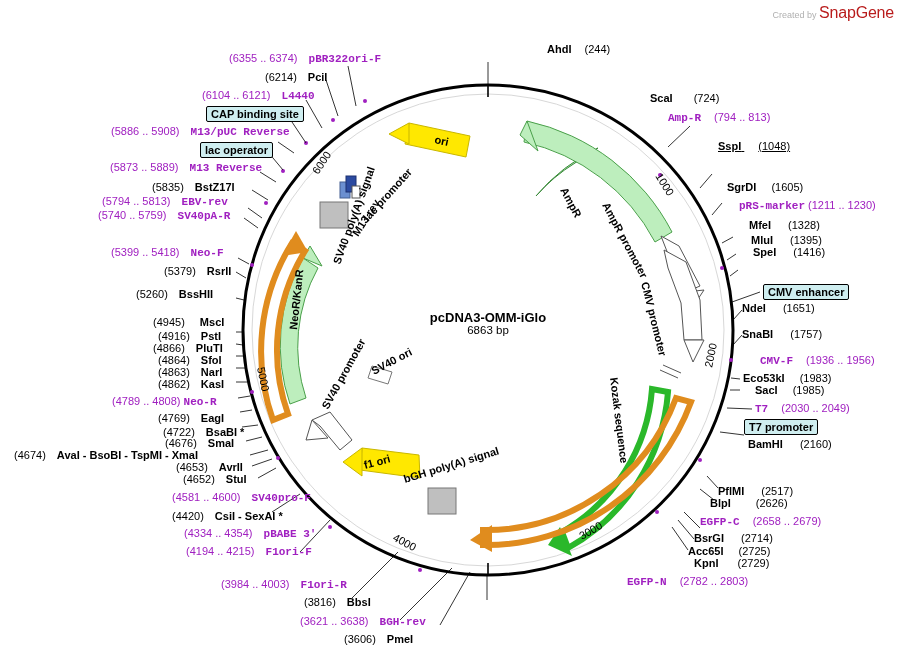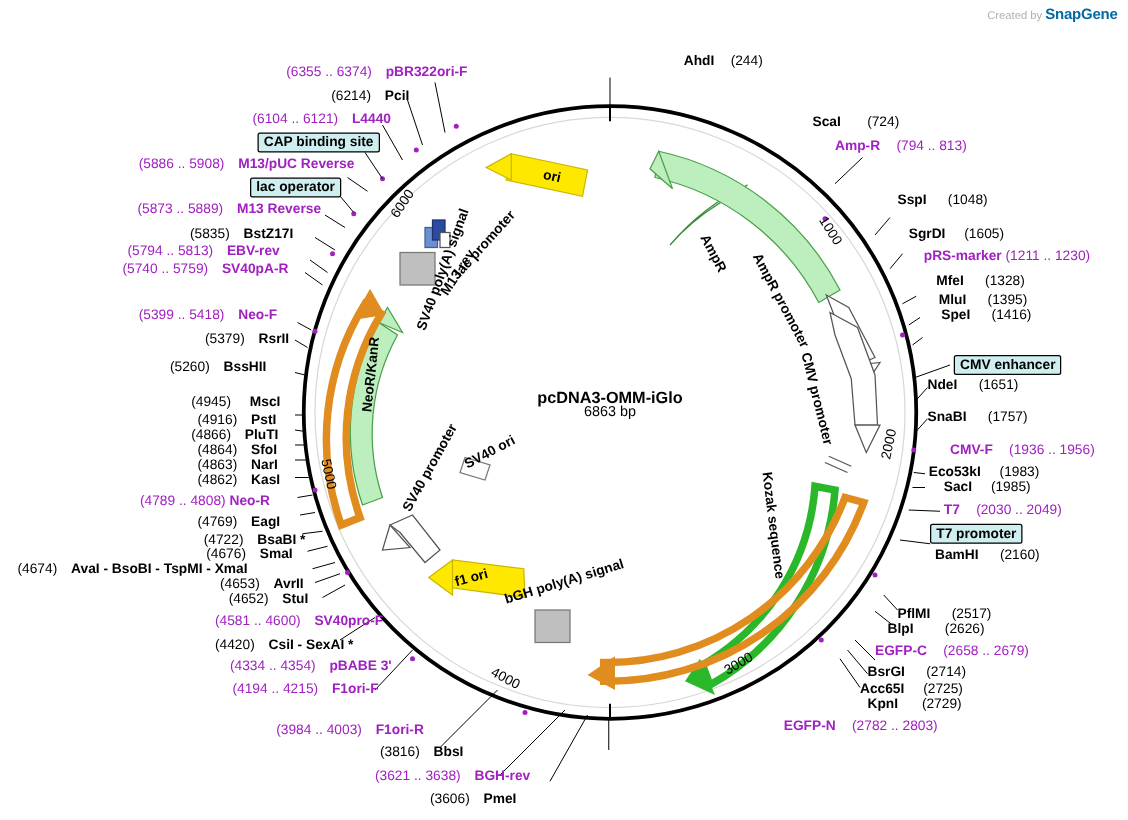--- a/index.html
+++ b/index.html
@@ -10,31 +10,31 @@
     position:relative;
     overflow:hidden;
   }
   .abs{position:absolute;}
   svg{display:block;}
   #plasmid-svg{position:absolute;left:0;top:0;}
   .label{position:absolute;white-space:nowrap;font-size:11px;color:#000;}
   .label .nm{font-weight:bold;}
   .label .pos{color:#000;font-weight:normal;}
   .purple{color:#a020c0;}
-  .purple .nm{font-weight:bold;color:#a020c0;}
+  .purple .nm{font-weight:bold;color:#a020c0;font-family:Liberation Mono, monospace;}
   .purple .pos{color:#a020c0;font-weight:normal;}
   .boxed{
     border:1px solid #000;background:#cfeef0;
     padding:1px 4px;border-radius:2px;font-size:11px;font-weight:bold;color:#000;
   }
   .credit{
     position:absolute;right:8px;top:4px;font-size:9px;color:#b0b0b0;
     font-family:"Liberation Sans", sans-serif;
   }
-  .credit .sg{font-weight:bold;font-size:12px;color:#0369a1;letter-spacing:-0.2px;}
+  .credit .sg{font-weight:normal;font-size:16px;color:#b91c1c;letter-spacing:-0.2px;}
   .center-title{
     position:absolute;text-align:center;width:200px;font-weight:bold;font-size:13px;color:#000;
   }
   .center-sub{
     position:absolute;text-align:center;width:200px;font-size:11.5px;color:#000;
   }
 </style>
 </head>
 <body>
 
@@ -251,21 +251,21 @@
 </div>
 
 <div class="label abs" style="left:650px;top:92px;">
   <span class="nm">ScaI</span>
   <span class="pos" style="margin-left:18px">(724)</span>
 </div>
 <div class="label purple abs" style="left:668px;top:111px;">
   <span class="nm">Amp-R</span>
   <span class="pos" style="margin-left:10px">(794 .. 813)</span>
 </div>
-<div class="label abs" style="left:718px;top:154px;">
+<div class="label abs" style="left:718px;top:140px;text-decoration:underline;">
   <span class="nm">SspI</span>
   <span class="pos" style="margin-left:14px">(1048)</span>
 </div>
 <div class="label abs" style="left:727px;top:181px;">
   <span class="nm">SgrDI</span>
   <span class="pos" style="margin-left:12px">(1605)</span>
 </div>
 <div class="label purple abs" style="left:739px;top:199px;">
   <span class="nm">pRS-marker</span>
   <span class="pos" style="margin-left:0">(1211 .. 1230)</span>

